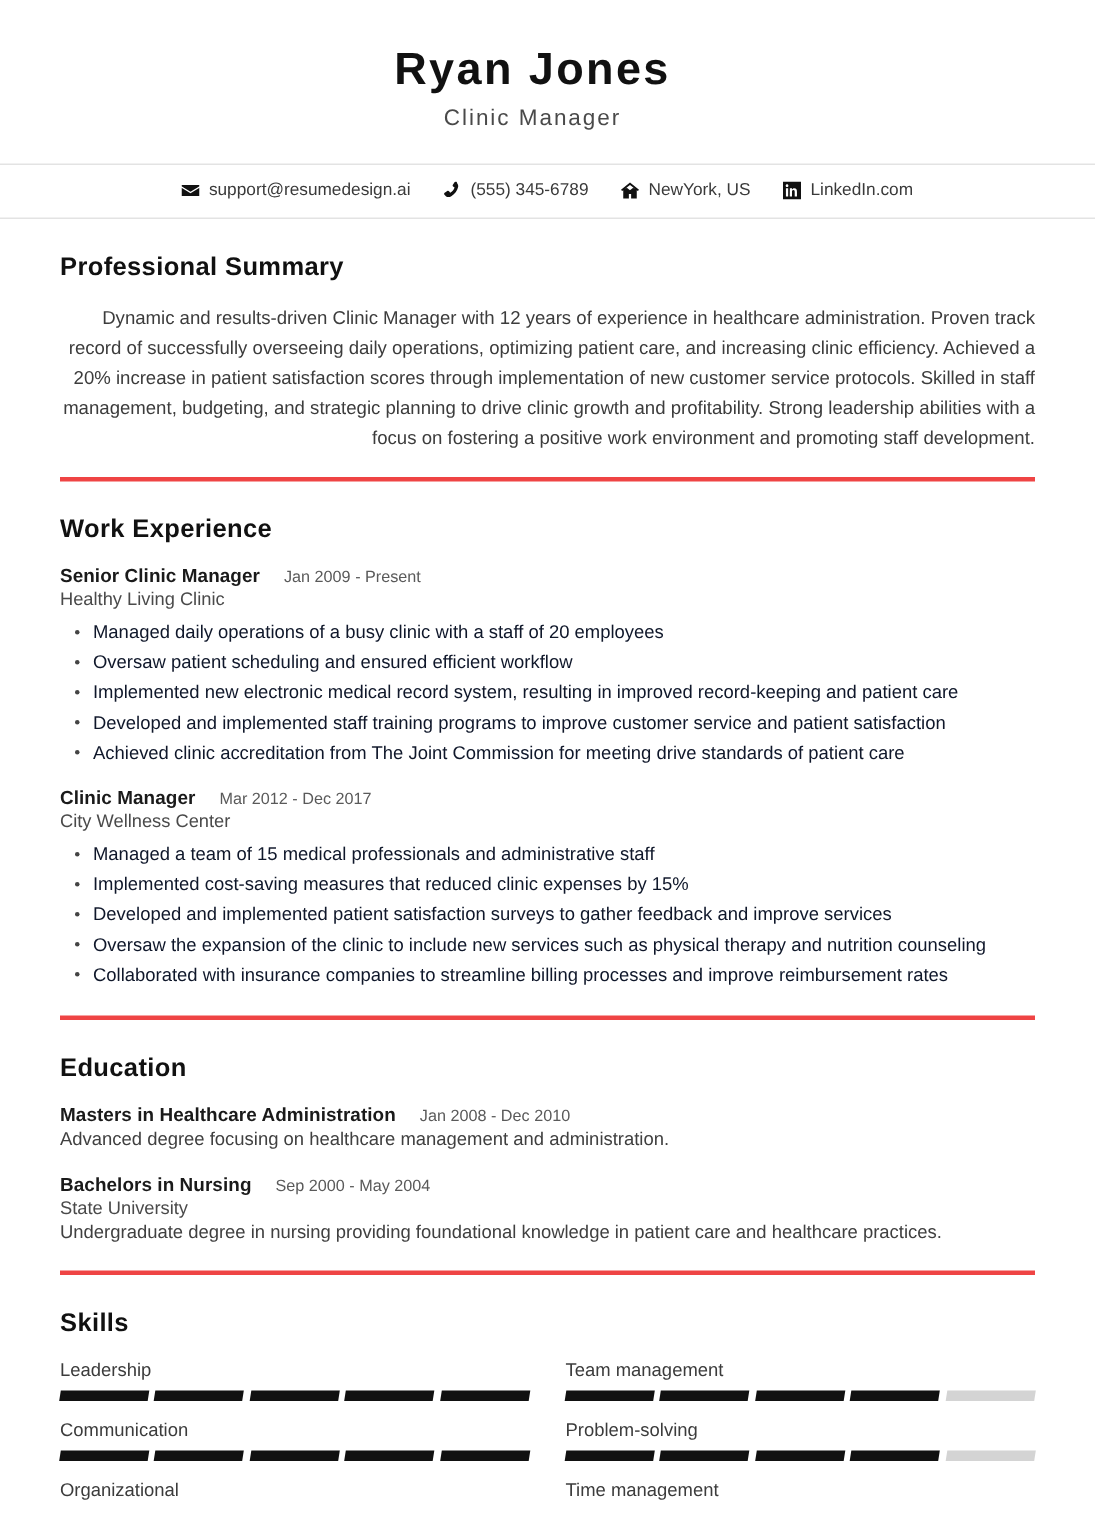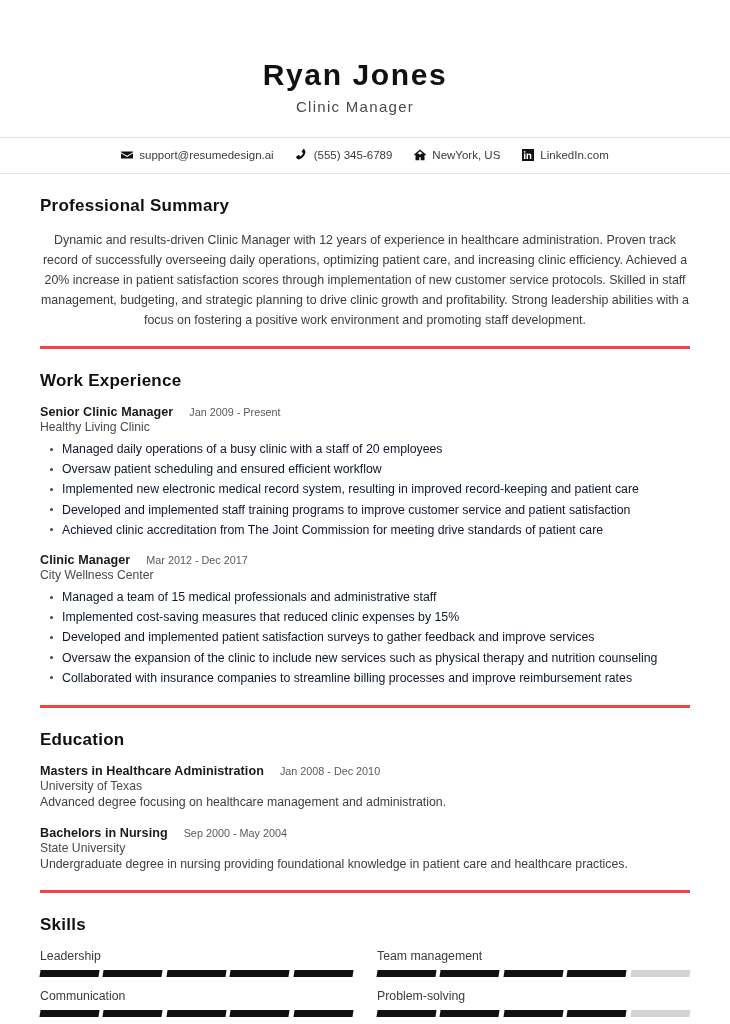--- a/index.html
+++ b/index.html
@@ -20,21 +20,20 @@
     min-height: 1024px;
     background: #ffffff;
     position: relative;
     overflow: hidden;
   }
 
   
   .header {
     padding: 30px 40px 22px 20px;
     text-align: center;
-    margin-top: 28px;
   }
 
   .name {
     font-size: 30px;
     font-weight: bold;
     color: #111111;
     letter-spacing: 1.6px;
     line-height: 1.12;
   }
 
@@ -92,21 +91,21 @@
     font-weight: bold;
     color: #111111;
     letter-spacing: 0.25px;
     margin-bottom: 14px;
   }
 
   .summary-text {
     font-size: 12.4px;
     line-height: 1.62;
     color: #3c3c3c;
-    text-align: center;
+    text-align: right;
   }
 
   
   .entry { margin-bottom: 14px; }
   .entry:last-child { margin-bottom: 0; }
 
   .entry-head {
     display: flex;
     justify-content: flex-start;
     align-items: baseline;
@@ -290,21 +289,20 @@
     </div>
 
     <div class="section">
       <div class="section-title">Education</div>
 
       <div class="entry">
         <div class="entry-head">
           <div class="entry-role">Masters in Healthcare Administration</div>
           <div class="entry-date">Jan 2008 - Dec 2010</div>
         </div>
-        <div class="entry-org">University of Texas</div>
         <div class="entry-desc">Advanced degree focusing on healthcare management and administration.</div>
       </div>
 
       <div class="entry">
         <div class="entry-head">
           <div class="entry-role">Bachelors in Nursing</div>
           <div class="entry-date">Sep 2000 - May 2004</div>
         </div>
         <div class="entry-org">State University</div>
         <div class="entry-desc">Undergraduate degree in nursing providing foundational knowledge in patient care and healthcare practices.</div>

